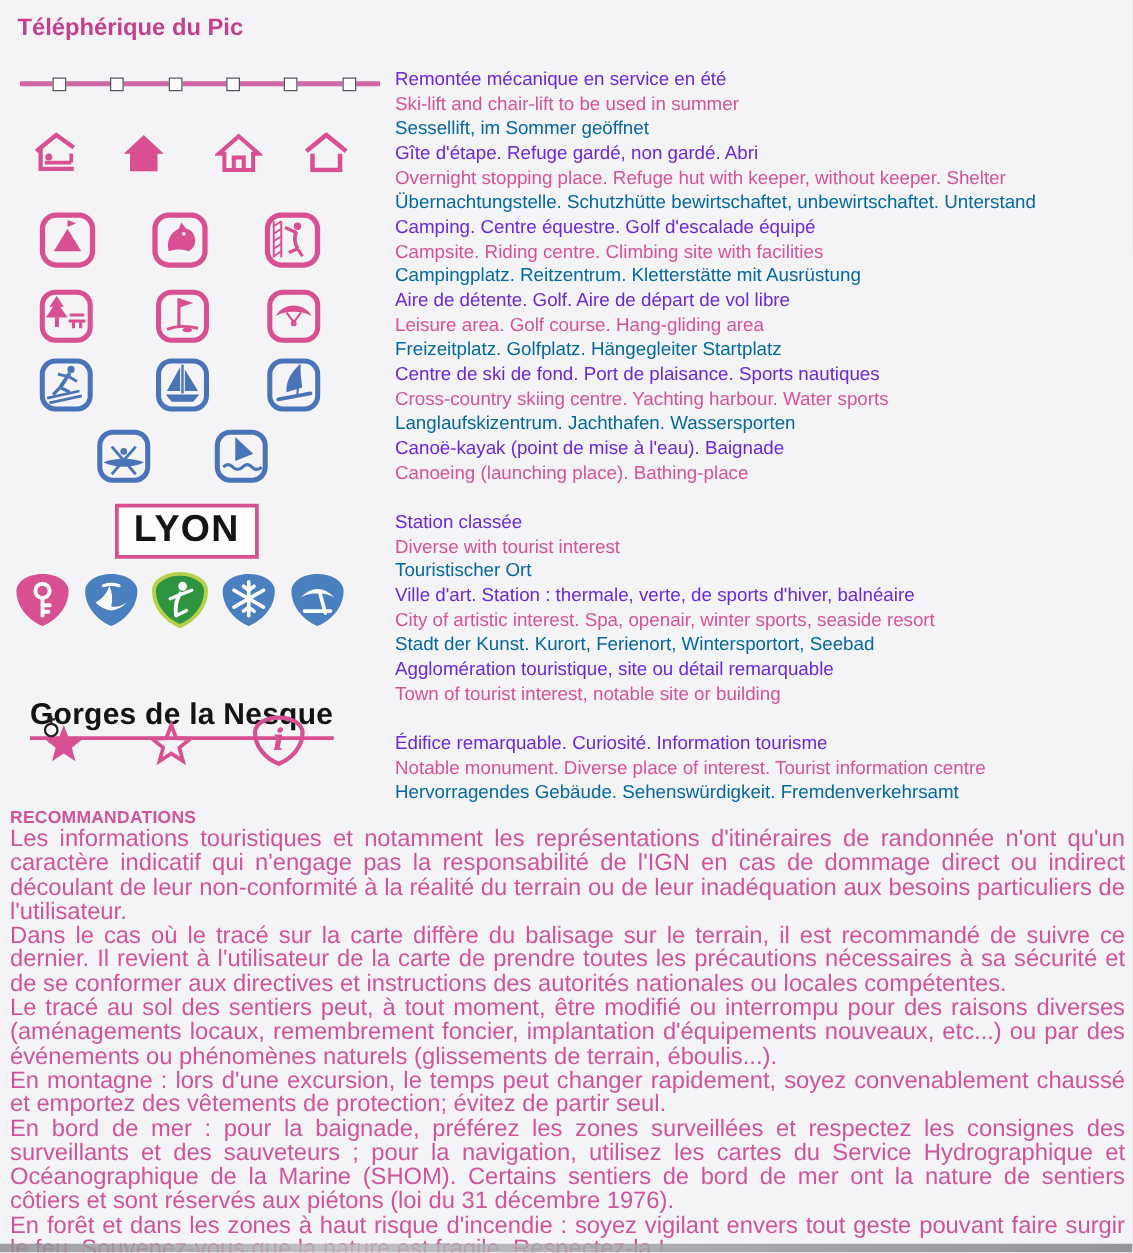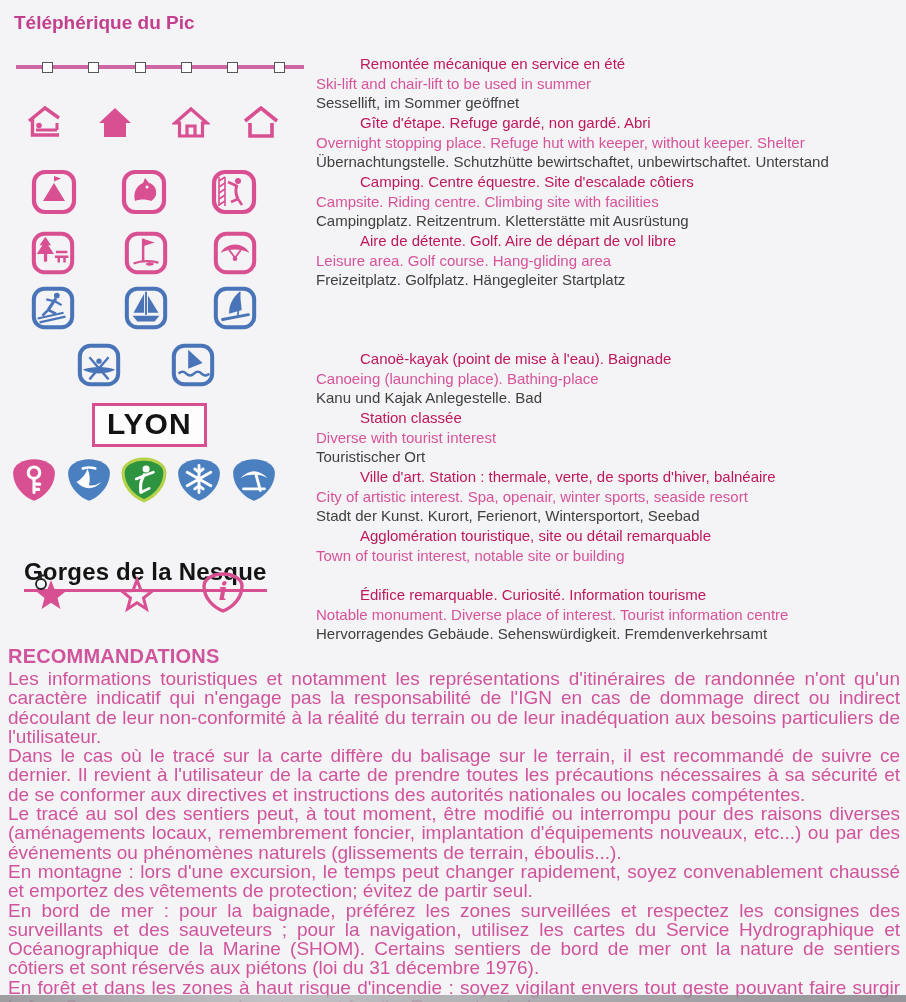--- a/index.html
+++ b/index.html
@@ -14,41 +14,41 @@
     left:14px;top:12px;width:292px;text-align:left;
     font-size:19px;font-weight:bold;color:#c2408e;
   }
   .cable-line{left:16px;top:60px;width:288px;height:14px;}
   .cable-line .wire{position:absolute;left:0;top:5px;width:100%;height:4px;background:#cf66a4;}
   .cable-line .pylon{
     position:absolute;top:2px;width:9px;height:9px;background:#fdfdfd;border:1.6px solid #55565c;
   }
   
   .tg{position:absolute;left:316px;width:586px;font-size:15px;line-height:19.5px;}
-  .tg .fr{color:#be185d;margin-left:44px;}
+  .tg .fr{color:#6d28d9;}
   .tg .en{color:#d6539a;}
-  .tg .de{color:#404040;}
+  .tg .de{color:#0369a1;}
   .tg div{white-space:nowrap;}
   
   .pinkicon{color:#d84f92;}
   .blueicon{color:#4a74b8;}
   svg{display:block;}
   
   .lyon-box{
     left:92px;top:403px;border:3px solid #d84f92;background:#fdfdfd;
     padding:1px 12px 3px 12px;color:#141414;font-size:30px;font-weight:bold;letter-spacing:1px;
   }
   
   .gorges{
     left:24px;top:518px;color:#141414;font-size:24px;font-weight:bold;
     border-bottom:3.5px solid #d84f92;padding-bottom:3px;letter-spacing:0.2px;margin-top:40px;
   }
   
   .reco{position:absolute;left:8px;top:645px;width:892px;color:#d0549c;}
-  .reco h2{margin:0 0 1px 0;font-size:20px;font-weight:bold;letter-spacing:0.2px;}
+  .reco h2{margin:0 0 1px 0;font-size:14px;font-weight:bold;letter-spacing:0.2px;}
   .reco p{margin:0;font-size:19px;line-height:19.3px;text-align:justify;}
   .bottom-strip{
     left:0;bottom:0;width:906px;height:7px;
     background:linear-gradient(to right,#8f8f93,#b9b9bd 30%,#97979b 70%,#85858a);
     opacity:.85;
   }
 </style>
 </head>
 <body>
 
@@ -260,33 +260,37 @@
     <div class="fr">Remontée mécanique en service en été</div>
     <div class="en">Ski-lift and chair-lift to be used in summer</div>
     <div class="de">Sessellift, im Sommer geöffnet</div>
   </div>
   <div class="tg" style="top:113px">
     <div class="fr">Gîte d'étape. Refuge gardé, non gardé. Abri</div>
     <div class="en">Overnight stopping place. Refuge hut with keeper, without keeper. Shelter</div>
     <div class="de">Übernachtungstelle. Schutzhütte bewirtschaftet, unbewirtschaftet. Unterstand</div>
   </div>
   <div class="tg" style="top:172px">
-    <div class="fr">Camping. Centre équestre. Site d'escalade côtiers</div>
+    <div class="fr">Camping. Centre équestre. Golf d'escalade équipé</div>
     <div class="en">Campsite. Riding centre. Climbing site with facilities</div>
     <div class="de">Campingplatz. Reitzentrum. Kletterstätte mit Ausrüstung</div>
   </div>
   <div class="tg" style="top:231px">
     <div class="fr">Aire de détente. Golf. Aire de départ de vol libre</div>
     <div class="en">Leisure area. Golf course. Hang-gliding area</div>
     <div class="de">Freizeitplatz. Golfplatz. Hängegleiter Startplatz</div>
   </div>
+  <div class="tg" style="top:290px">
+    <div class="fr">Centre de ski de fond. Port de plaisance. Sports nautiques</div>
+    <div class="en">Cross-country skiing centre. Yachting harbour. Water sports</div>
+    <div class="de">Langlaufskizentrum. Jachthafen. Wassersporten</div>
+  </div>
   <div class="tg" style="top:349px">
     <div class="fr">Canoë-kayak (point de mise à l'eau). Baignade</div>
     <div class="en">Canoeing (launching place). Bathing-place</div>
-    <div class="de">Kanu und Kajak Anlegestelle. Bad</div>
   </div>
   <div class="tg" style="top:408px">
     <div class="fr">Station classée</div>
     <div class="en">Diverse with tourist interest</div>
     <div class="de">Touristischer Ort</div>
   </div>
   <div class="tg" style="top:467px">
     <div class="fr">Ville d'art. Station : thermale, verte, de sports d'hiver, balnéaire</div>
     <div class="en">City of artistic interest. Spa, openair, winter sports, seaside resort</div>
     <div class="de">Stadt der Kunst. Kurort, Ferienort, Wintersportort, Seebad</div>

